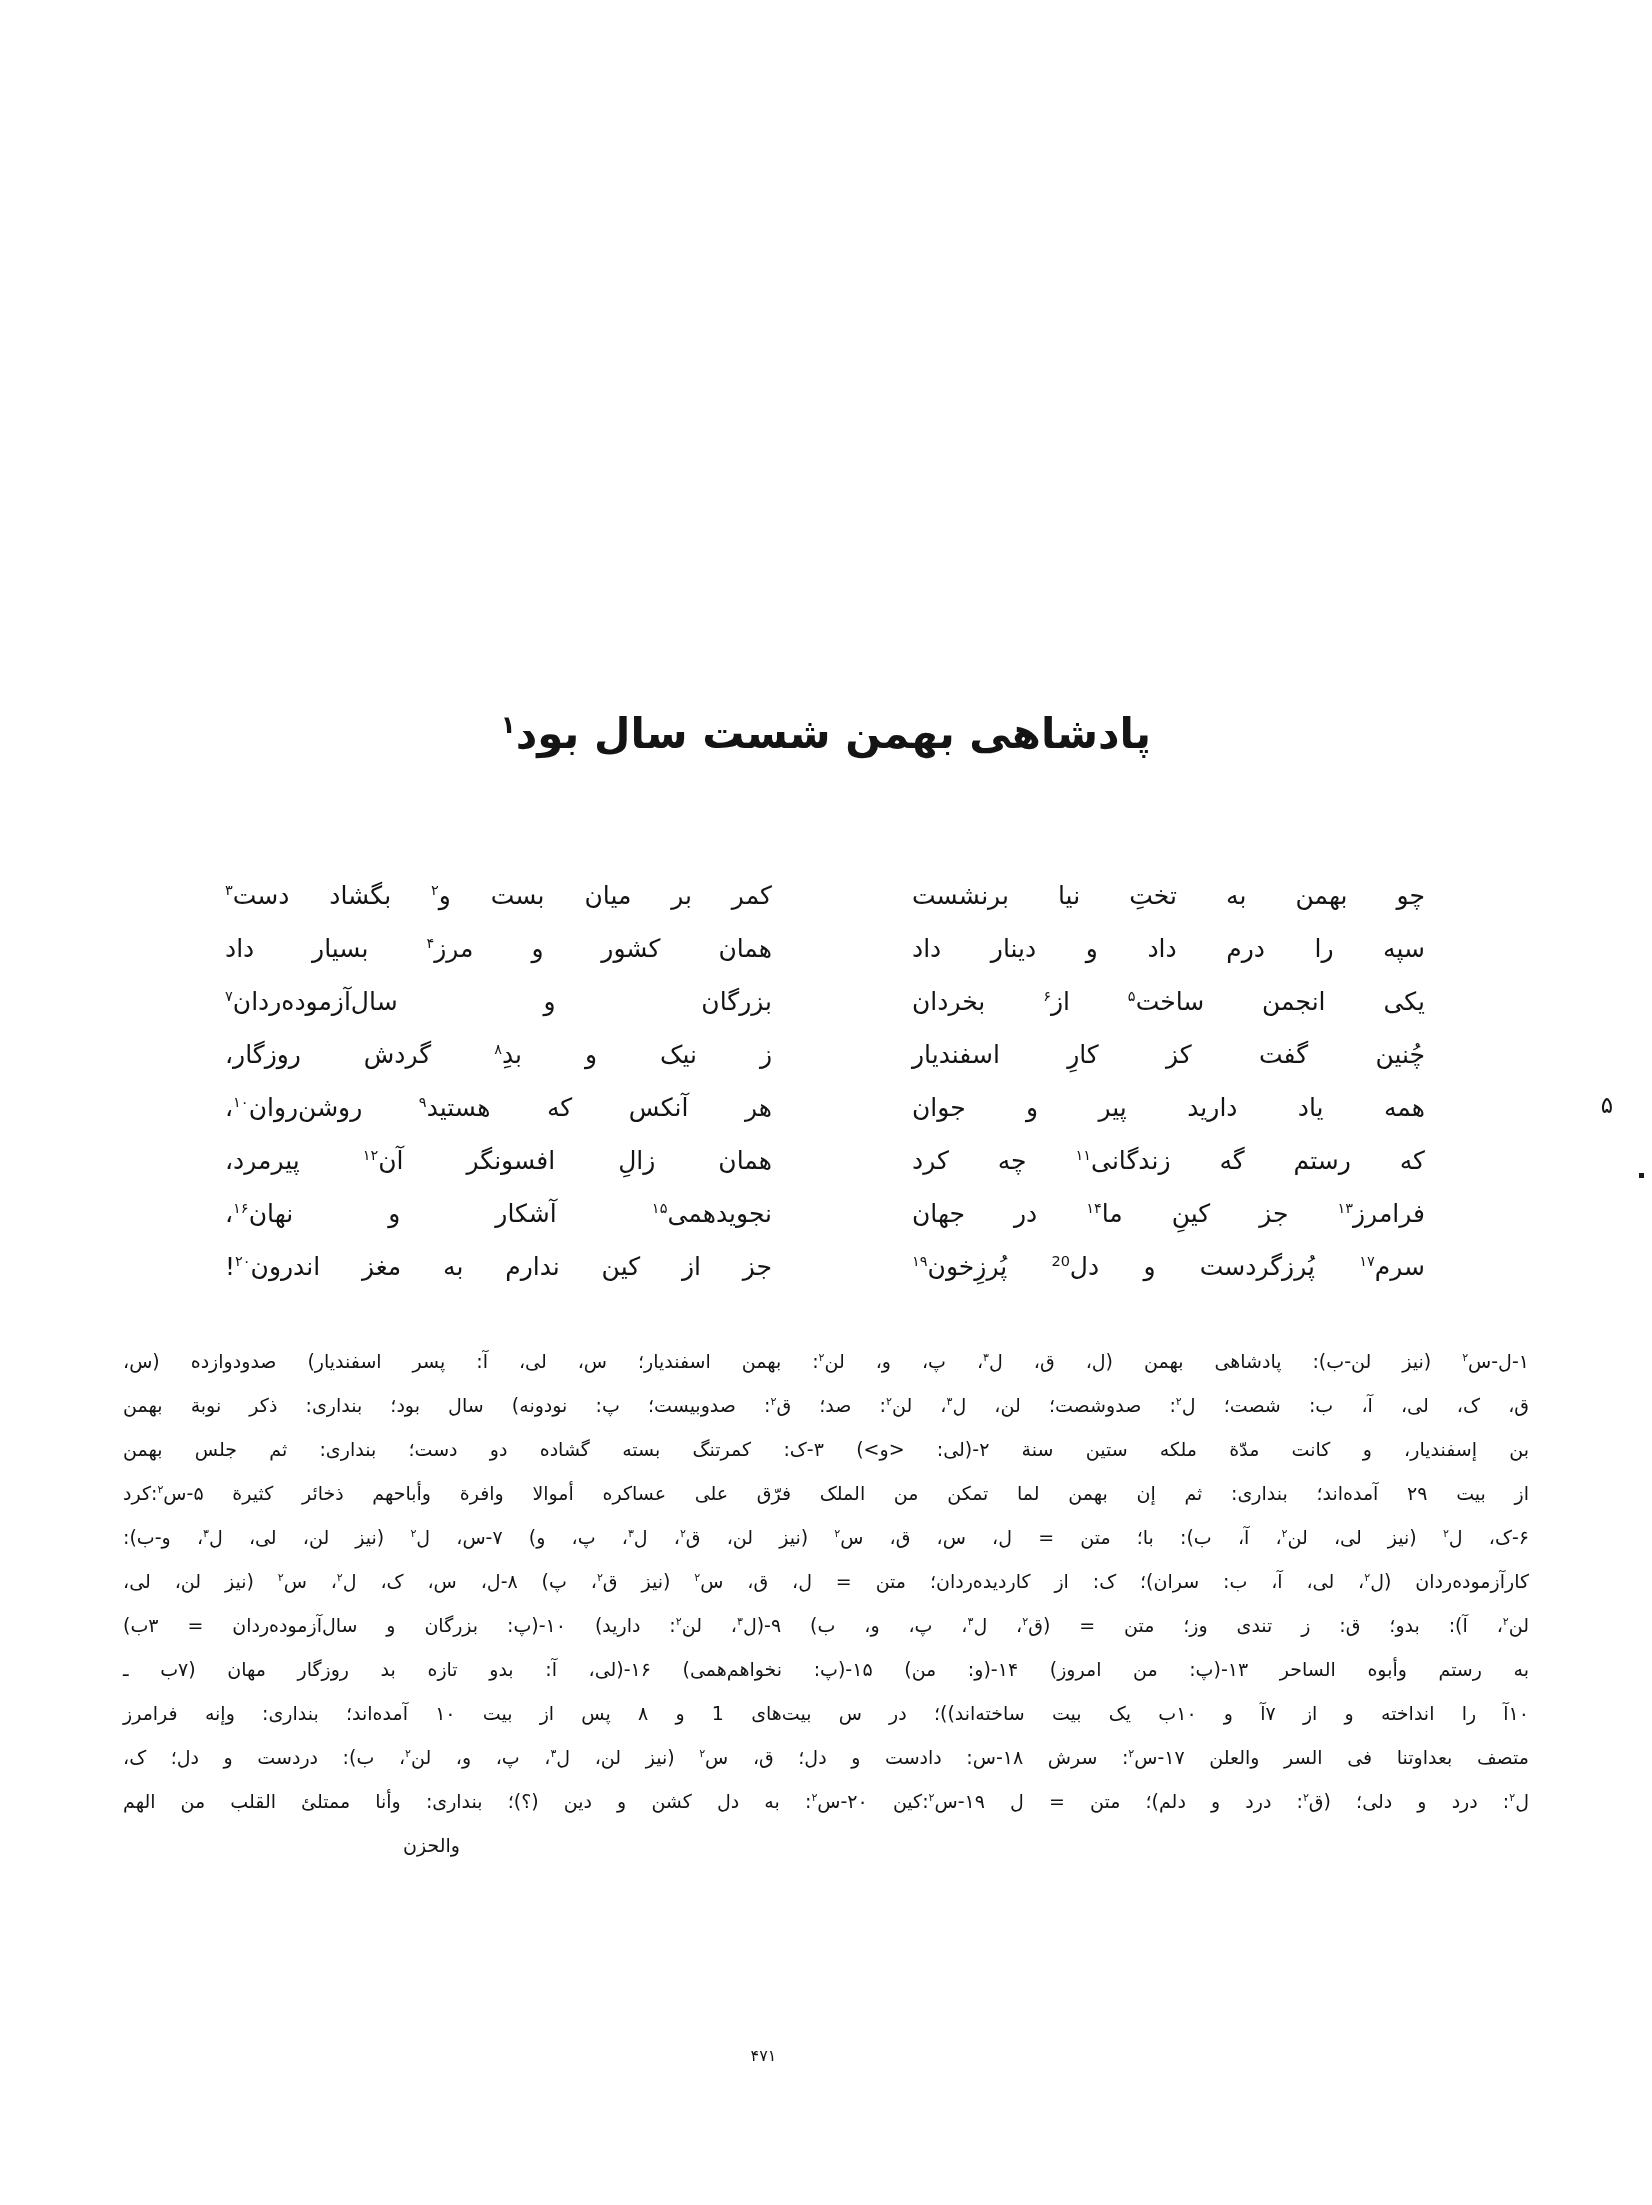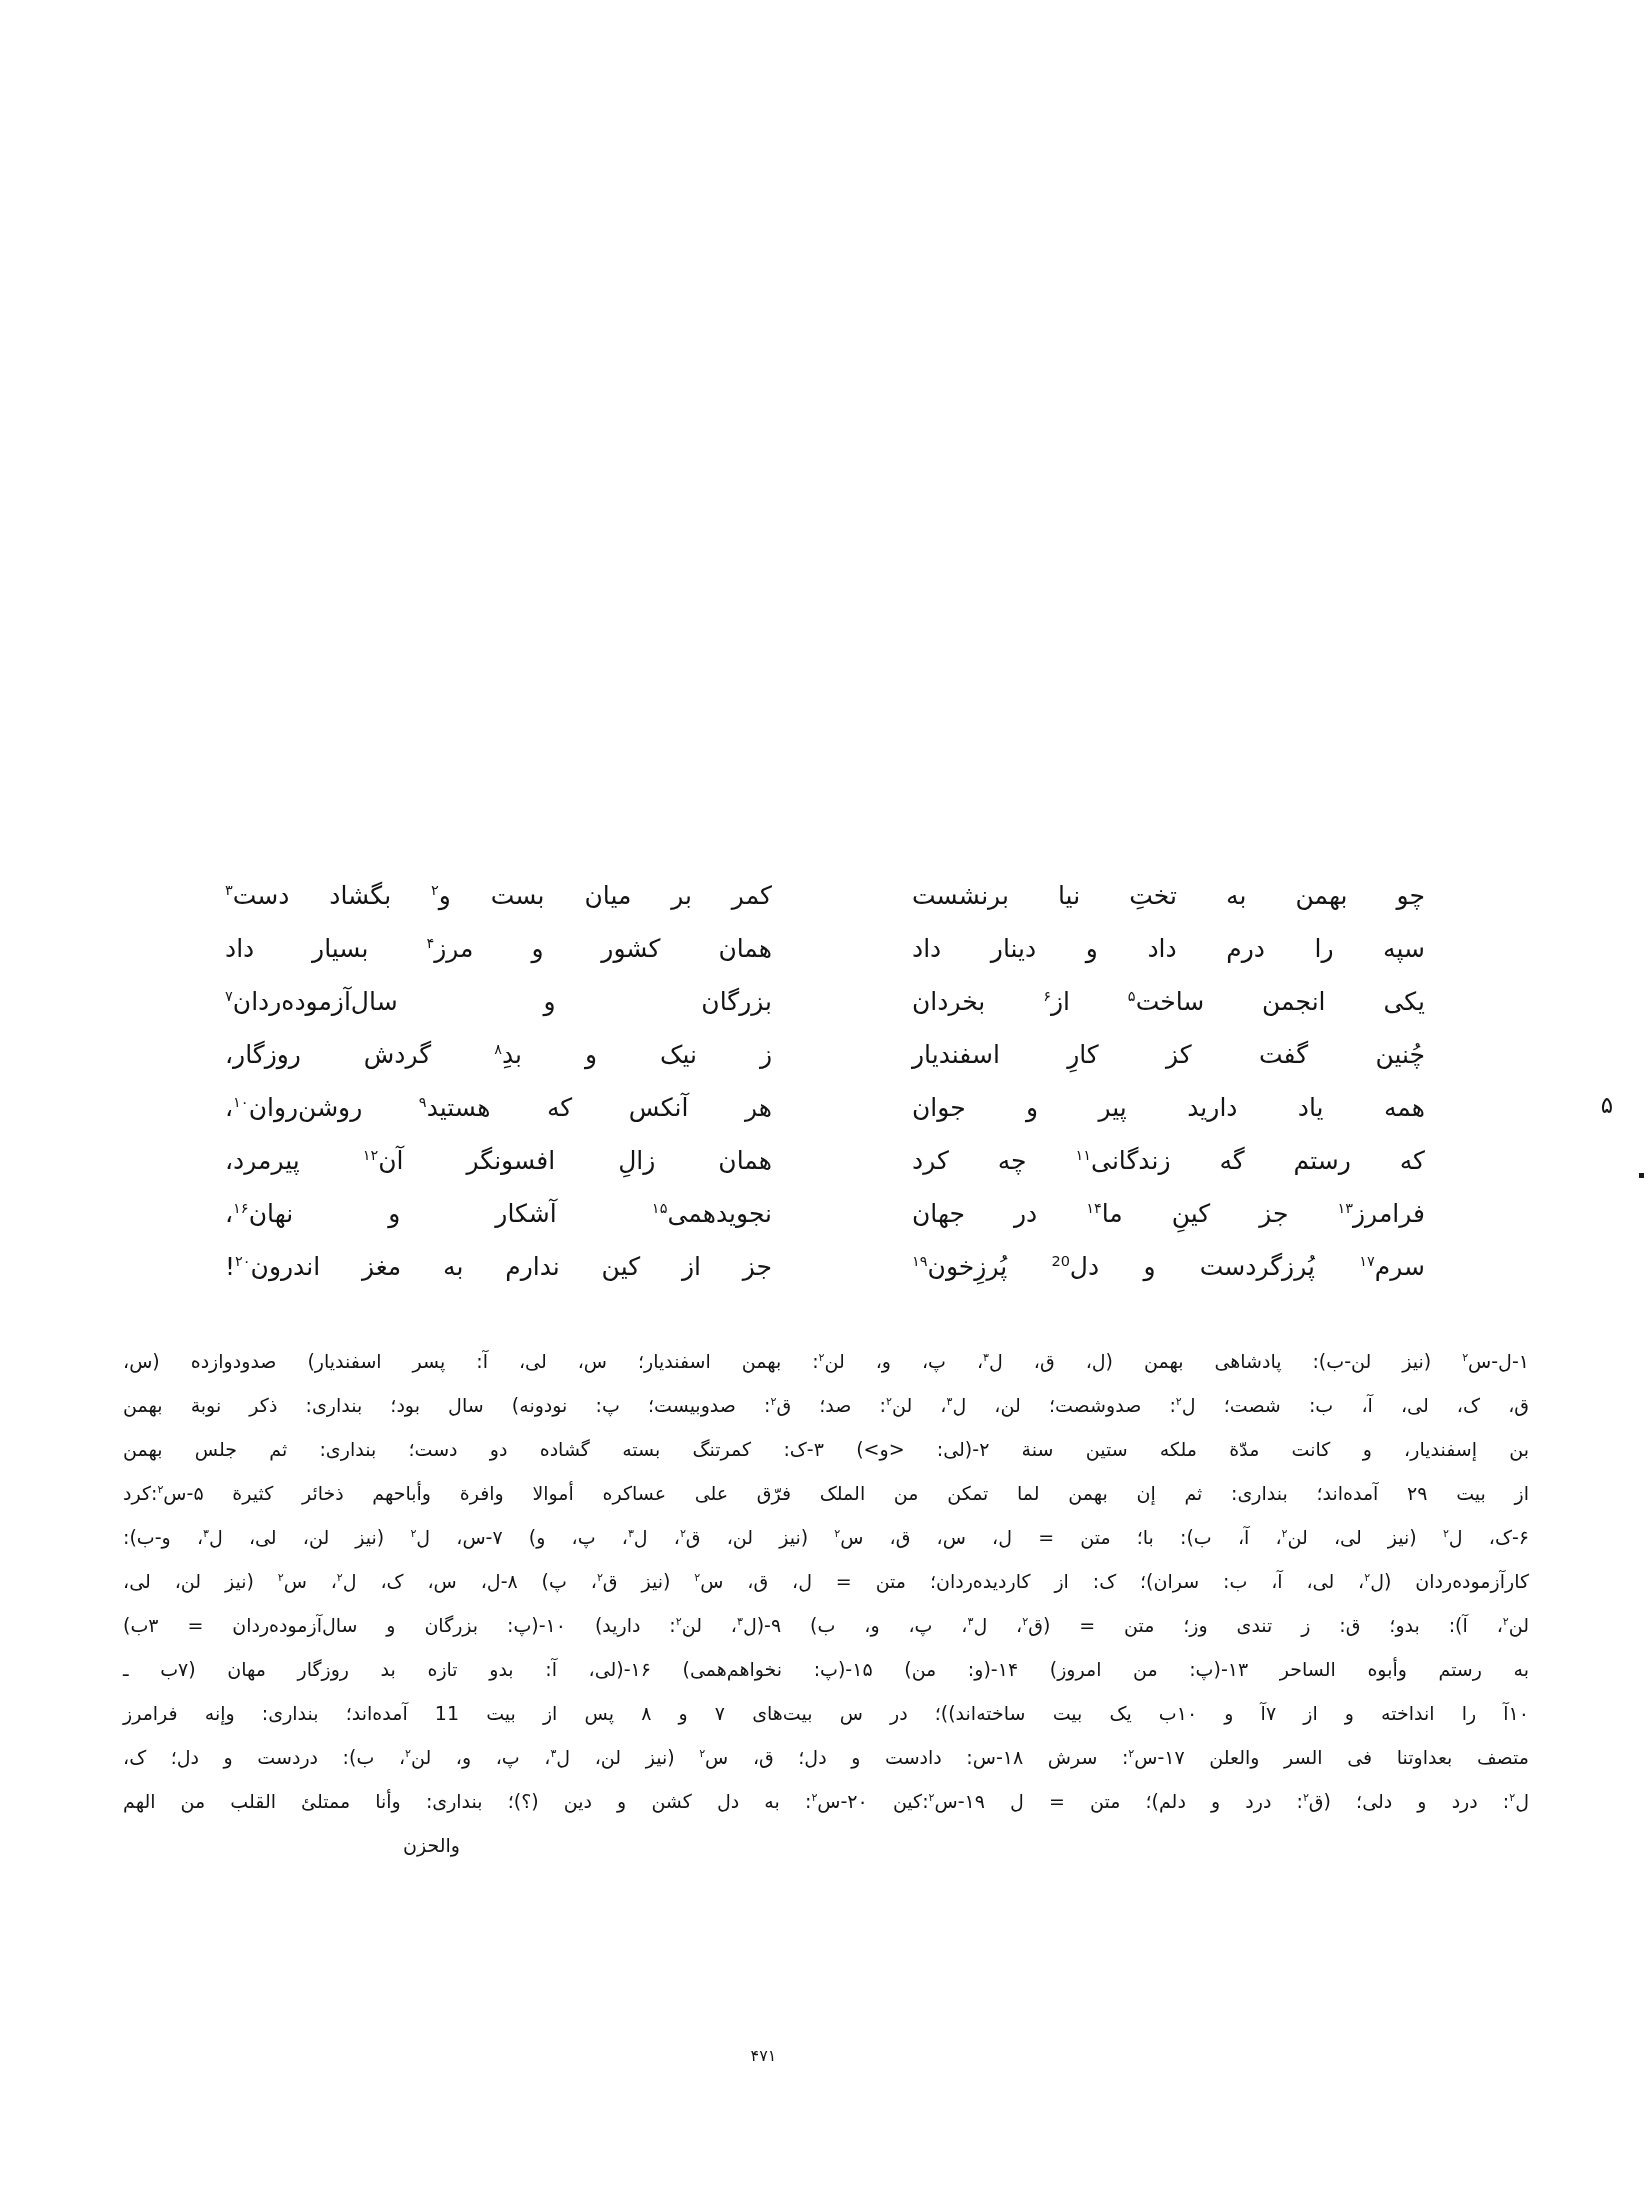--- a/index.html
+++ b/index.html
@@ -103,20 +103,21 @@
     width: 4.8px;
     height: 4.8px;
     background: #1a1a1a;
   }
 </style>
 </head>
 <body>
 
 <div class="sheet">
 
+  <h1 class="title">پادشاهی بهمن شست سال بود<sup>۱</sup></h1>
 
   <div class="poem">
     <div class="beyt">
       <div class="hemi first">چو بهمن به تختِ نیا برنشست</div>
       <div class="hemi second">کمر بر میان بست و<sup>۲</sup> بگشاد دست<sup>۳</sup></div>
     </div>
     <div class="beyt">
       <div class="hemi first">سپه را درم داد و دینار داد</div>
       <div class="hemi second">همان کشور و مرز<sup>۴</sup> بسیار داد</div>
     </div>
@@ -150,21 +151,21 @@
 
   <div class="footnotes">
     <div class="fn-line">۱-ل-س<sup>۲</sup> (نیز لن-ب): پادشاهی بهمن (ل، ق، ل<sup>۳</sup>، پ، و، لن<sup>۲</sup>: بهمن اسفندیار؛ س، لی، آ: پسر اسفندیار) صدودوازده (س،</div>
     <div class="fn-line">ق، ک، لی، آ، ب: شصت؛ ل<sup>۲</sup>: صدوشصت؛ لن، ل<sup>۳</sup>، لن<sup>۲</sup>: صد؛ ق<sup>۲</sup>: صدوبیست؛ پ: نودونه) سال بود؛ بنداری: ذکر نوبة بهمن</div>
     <div class="fn-line">بن إسفندیار، و کانت مدّة ملکه ستین سنة ۲-(لی: &lt;و&gt;) ۳-ک: کمرتنگ بسته گشاده دو دست؛ بنداری: ثم جلس بهمن</div>
     <div class="fn-line">از بیت ۲۹ آمده‌اند؛ بنداری: ثم إن بهمن لما تمکن من الملک فرّق علی عساکره أموالا وافرة وأباحهم ذخائر کثیرة ۵-س<sup>۲</sup>:کرد</div>
     <div class="fn-line">۶-ک، ل<sup>۲</sup> (نیز لی، لن<sup>۲</sup>، آ، ب): با؛ متن = ل، س، ق، س<sup>۲</sup> (نیز لن، ق<sup>۲</sup>، ل<sup>۳</sup>، پ، و) ۷-س، ل<sup>۲</sup> (نیز لن، لی، ل<sup>۳</sup>، و-ب):</div>
     <div class="fn-line">کارآزموده‌ردان (ل<sup>۲</sup>، لی، آ، ب: سران)؛ ک: از کاردیده‌ردان؛ متن = ل، ق، س<sup>۲</sup> (نیز ق<sup>۲</sup>، پ) ۸-ل، س، ک، ل<sup>۲</sup>، س<sup>۲</sup> (نیز لن، لی،</div>
     <div class="fn-line">لن<sup>۲</sup>، آ): بدو؛ ق: ز تندی وز؛ متن = (ق<sup>۲</sup>، ل<sup>۳</sup>، پ، و، ب) ۹-(ل<sup>۳</sup>، لن<sup>۲</sup>: دارید) ۱۰-(پ: بزرگان و سال‌آزموده‌ردان = ۳ب)</div>
     <div class="fn-line">به رستم وأبوه الساحر ۱۳-(پ: من امروز) ۱۴-(و: من) ۱۵-(پ: نخواهم‌همی) ۱۶-(لی، آ: بدو تازه بد روزگار مهان (۷ب ـ</div>
-    <div class="fn-line">۱۰آ را انداخته و از ۷آ و ۱۰ب یک بیت ساخته‌اند))؛ در س بیت‌های ۷ و ۸ پس از بیت 11 آمده‌اند؛ بنداری: وإنه فرامرز</div>
+    <div class="fn-line">۱۰آ را انداخته و از ۷آ و ۱۰ب یک بیت ساخته‌اند))؛ در س بیت‌های 1 و ۸ پس از بیت ۱۰ آمده‌اند؛ بنداری: وإنه فرامرز</div>
     <div class="fn-line">متصف بعداوتنا فی السر والعلن ۱۷-س<sup>۲</sup>: سرش ۱۸-س: دادست و دل؛ ق، س<sup>۲</sup> (نیز لن، ل<sup>۳</sup>، پ، و، لن<sup>۲</sup>، ب): دردست و دل؛ ک،</div>
     <div class="fn-line">ل<sup>۲</sup>: درد و دلی؛ (ق<sup>۲</sup>: درد و دلم)؛ متن = ل ۱۹-س<sup>۲</sup>:کین ۲۰-س<sup>۲</sup>: به دل کشن و دین (؟)؛ بنداری: وأنا ممتلئ القلب من الهم</div>
     <div class="fn-line last">
       <span>والحزن</span>
     </div>
   </div>
 
   <div class="page-num">۴۷۱</div>
 
   <div class="speck"></div>

